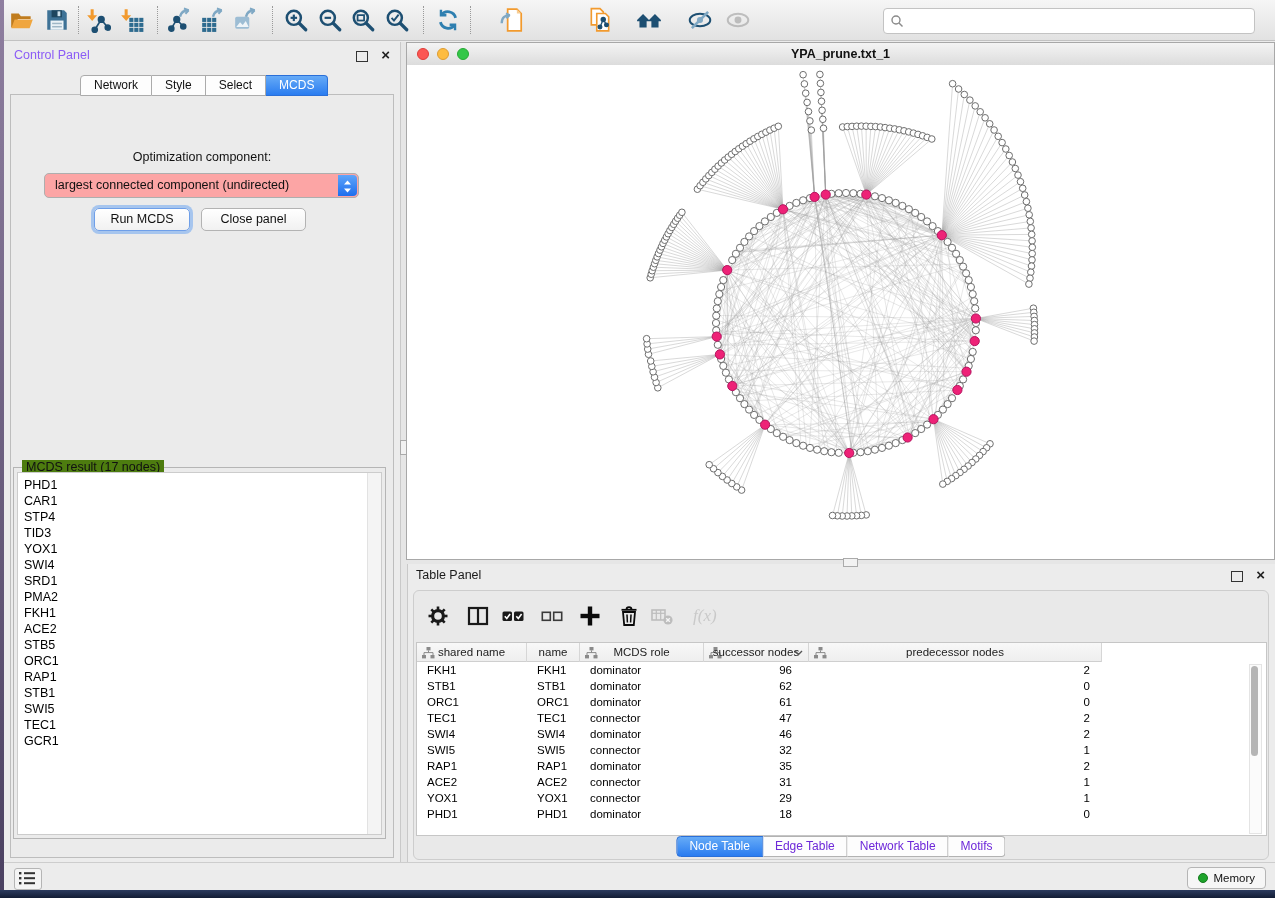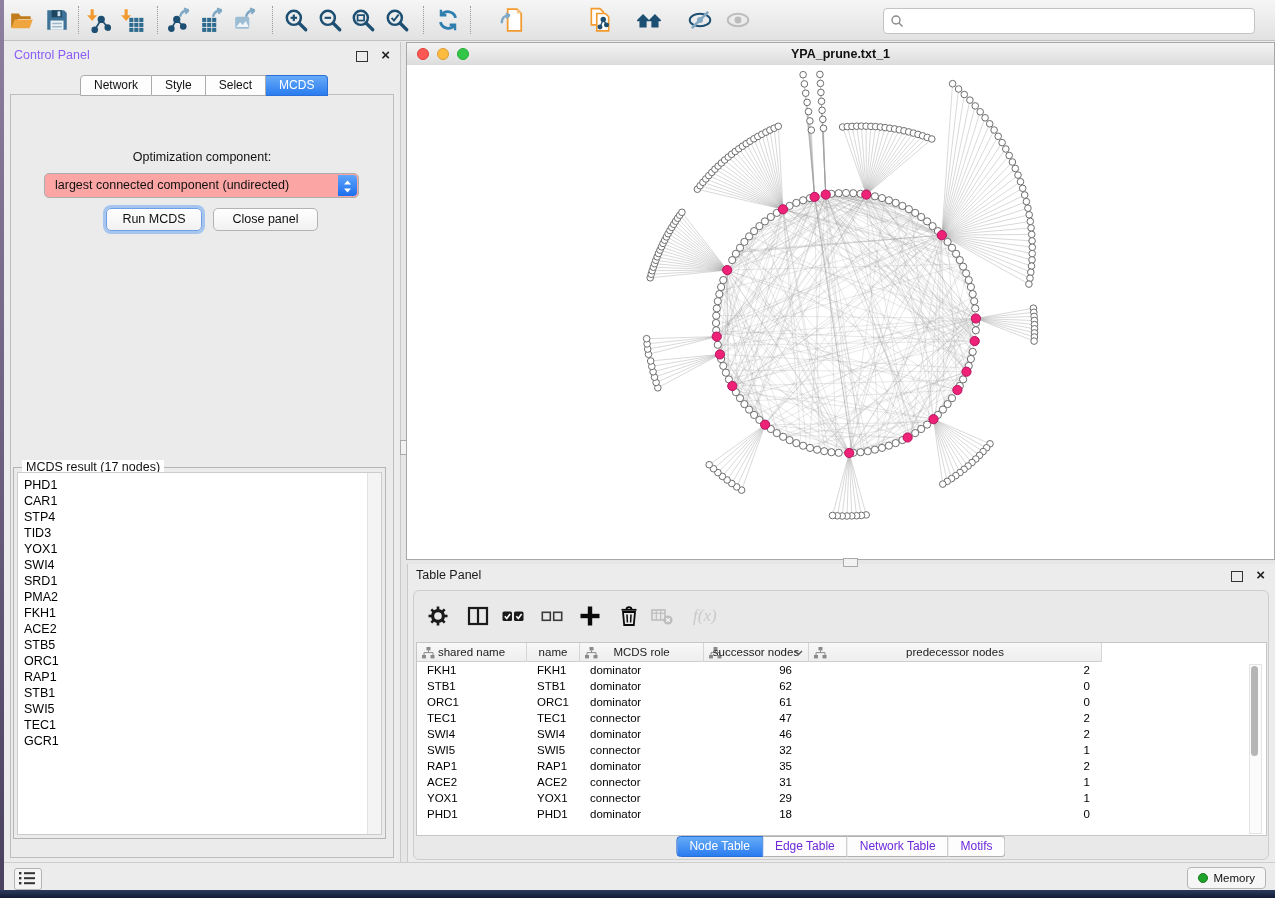--- a/index.html
+++ b/index.html
@@ -39,25 +39,25 @@
   .ctab:last-child{border-top-right-radius:4px;}
   .ctab.active{background:linear-gradient(#66abf7,#2a7cf0);color:#fff;border-color:#2a6fd8;}
   .opt-label{position:absolute;left:0;top:108px;width:396px;text-align:center;font-size:12.5px;color:#111;}
   .dropdown{position:absolute;left:40px;top:131px;width:313px;height:23px;background:#fca5a5;
     border:1px solid #aeaeae;border-radius:5px;}
   .dd-text{position:absolute;left:10px;top:4px;font-size:12.5px;color:#111;white-space:nowrap;}
   .dd-spin{position:absolute;right:1px;top:1px;bottom:1px;width:19px;border-radius:0 4px 4px 0;
     background:linear-gradient(#5fa5f9,#1d6eee);}
   .dd-spin svg{position:absolute;left:3px;top:3px;}
   .btn{position:absolute;top:166px;height:21px;line-height:21px;text-align:center;font-size:12.5px;
-    color:#111;background:linear-gradient(#ffffff,#f1f1f1);border:1px solid #b3b3b3;border-radius:5px;margin-left:12px;}
+    color:#111;background:linear-gradient(#ffffff,#f1f1f1);border:1px solid #b3b3b3;border-radius:5px;}
   .btn-run{left:90px;width:94px;border-color:#6f9fe8;box-shadow:0 0 0 3px rgba(110,165,240,.55);}
   .btn-close{left:197px;width:103px;}
   .group{position:absolute;left:9px;top:425px;width:371px;height:370px;border:1px solid #b5b5b5;}
-  .legend{position:absolute;left:8px;top:-8px;background:#ffffff;padding:0 4px;font-size:12.5px;color:#111;}
+  .legend{position:absolute;left:8px;top:-8px;background:#4d7c0f;padding:0 4px;font-size:12.5px;color:#111;}
   .list{position:absolute;left:3px;top:4px;right:3px;bottom:3px;background:#fff;border:1px solid #ccc;overflow:hidden;}
   .litem{font-size:12.5px;line-height:16px;padding-left:6px;color:#000;}
   .list-track{position:absolute;top:5px;bottom:4px;right:4px;width:13px;background:#f4f4f4;border-left:1px solid #e2e2e2;}
 
   .vdivider{position:absolute;left:396px;top:42px;width:6px;height:820px;background:#e6e6e6;
     border-left:1px solid #c9c9c9;border-right:1px solid #c9c9c9;}
   .vdivider .knob{position:absolute;left:-1px;top:398px;width:6px;height:13px;background:#f2f2f2;border:1px solid #aaa;}
 
   
   .right-area{position:absolute;left:402px;top:42px;width:869px;height:820px;text-decoration:underline;}

